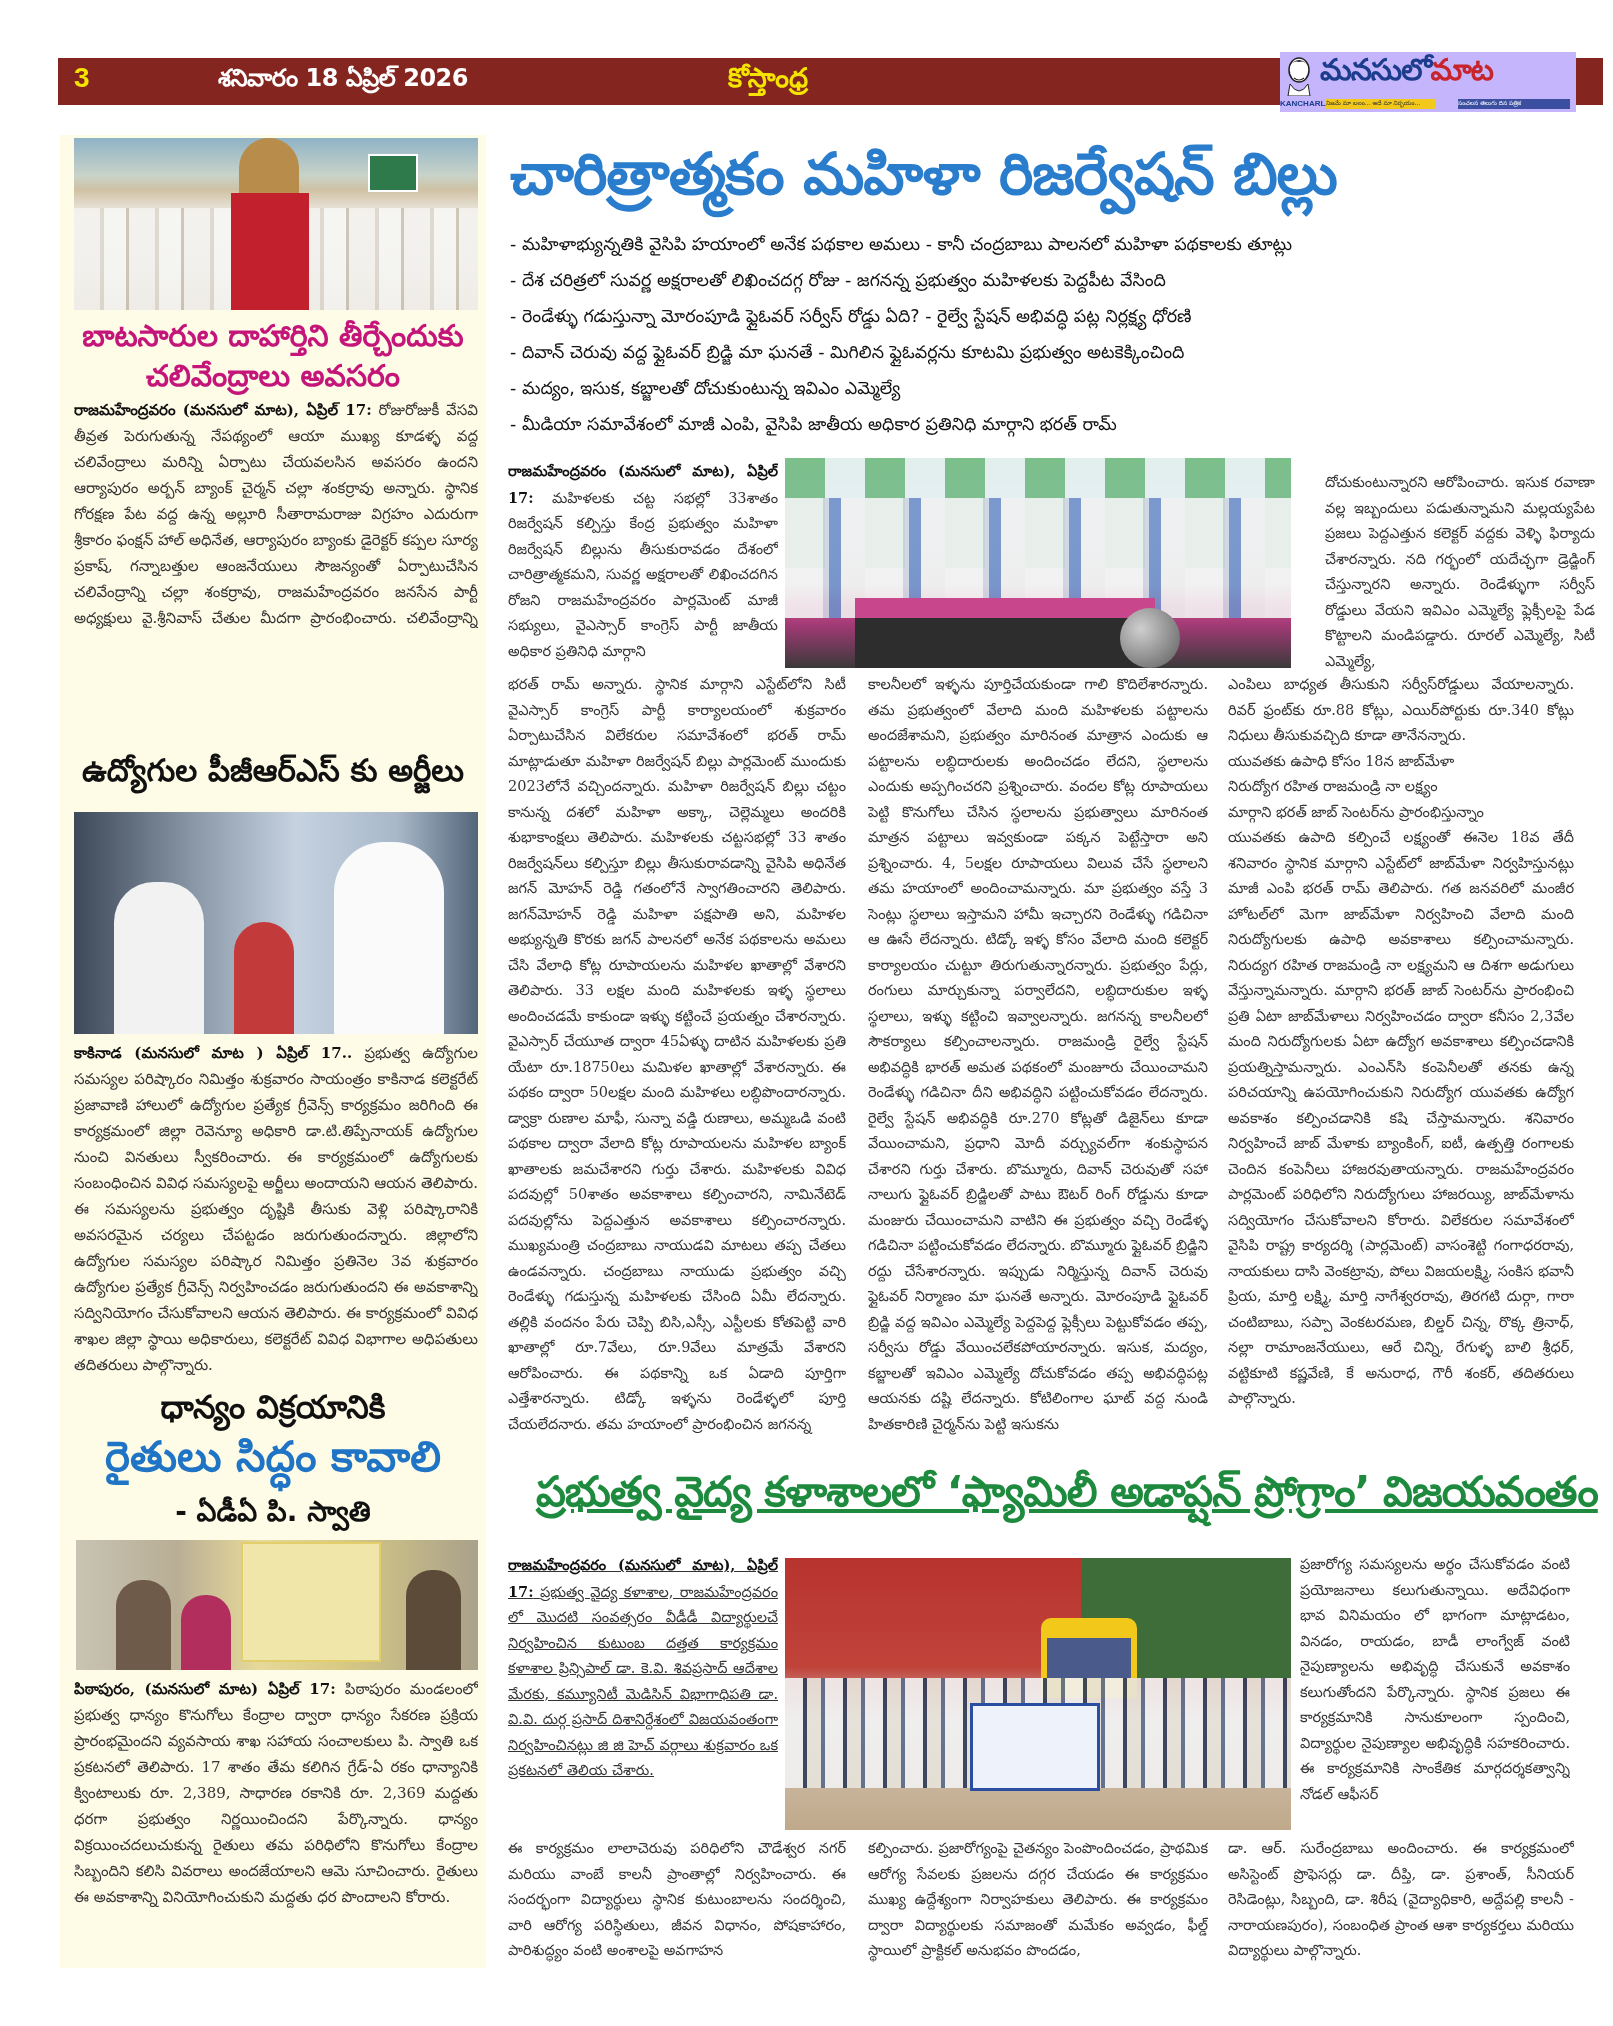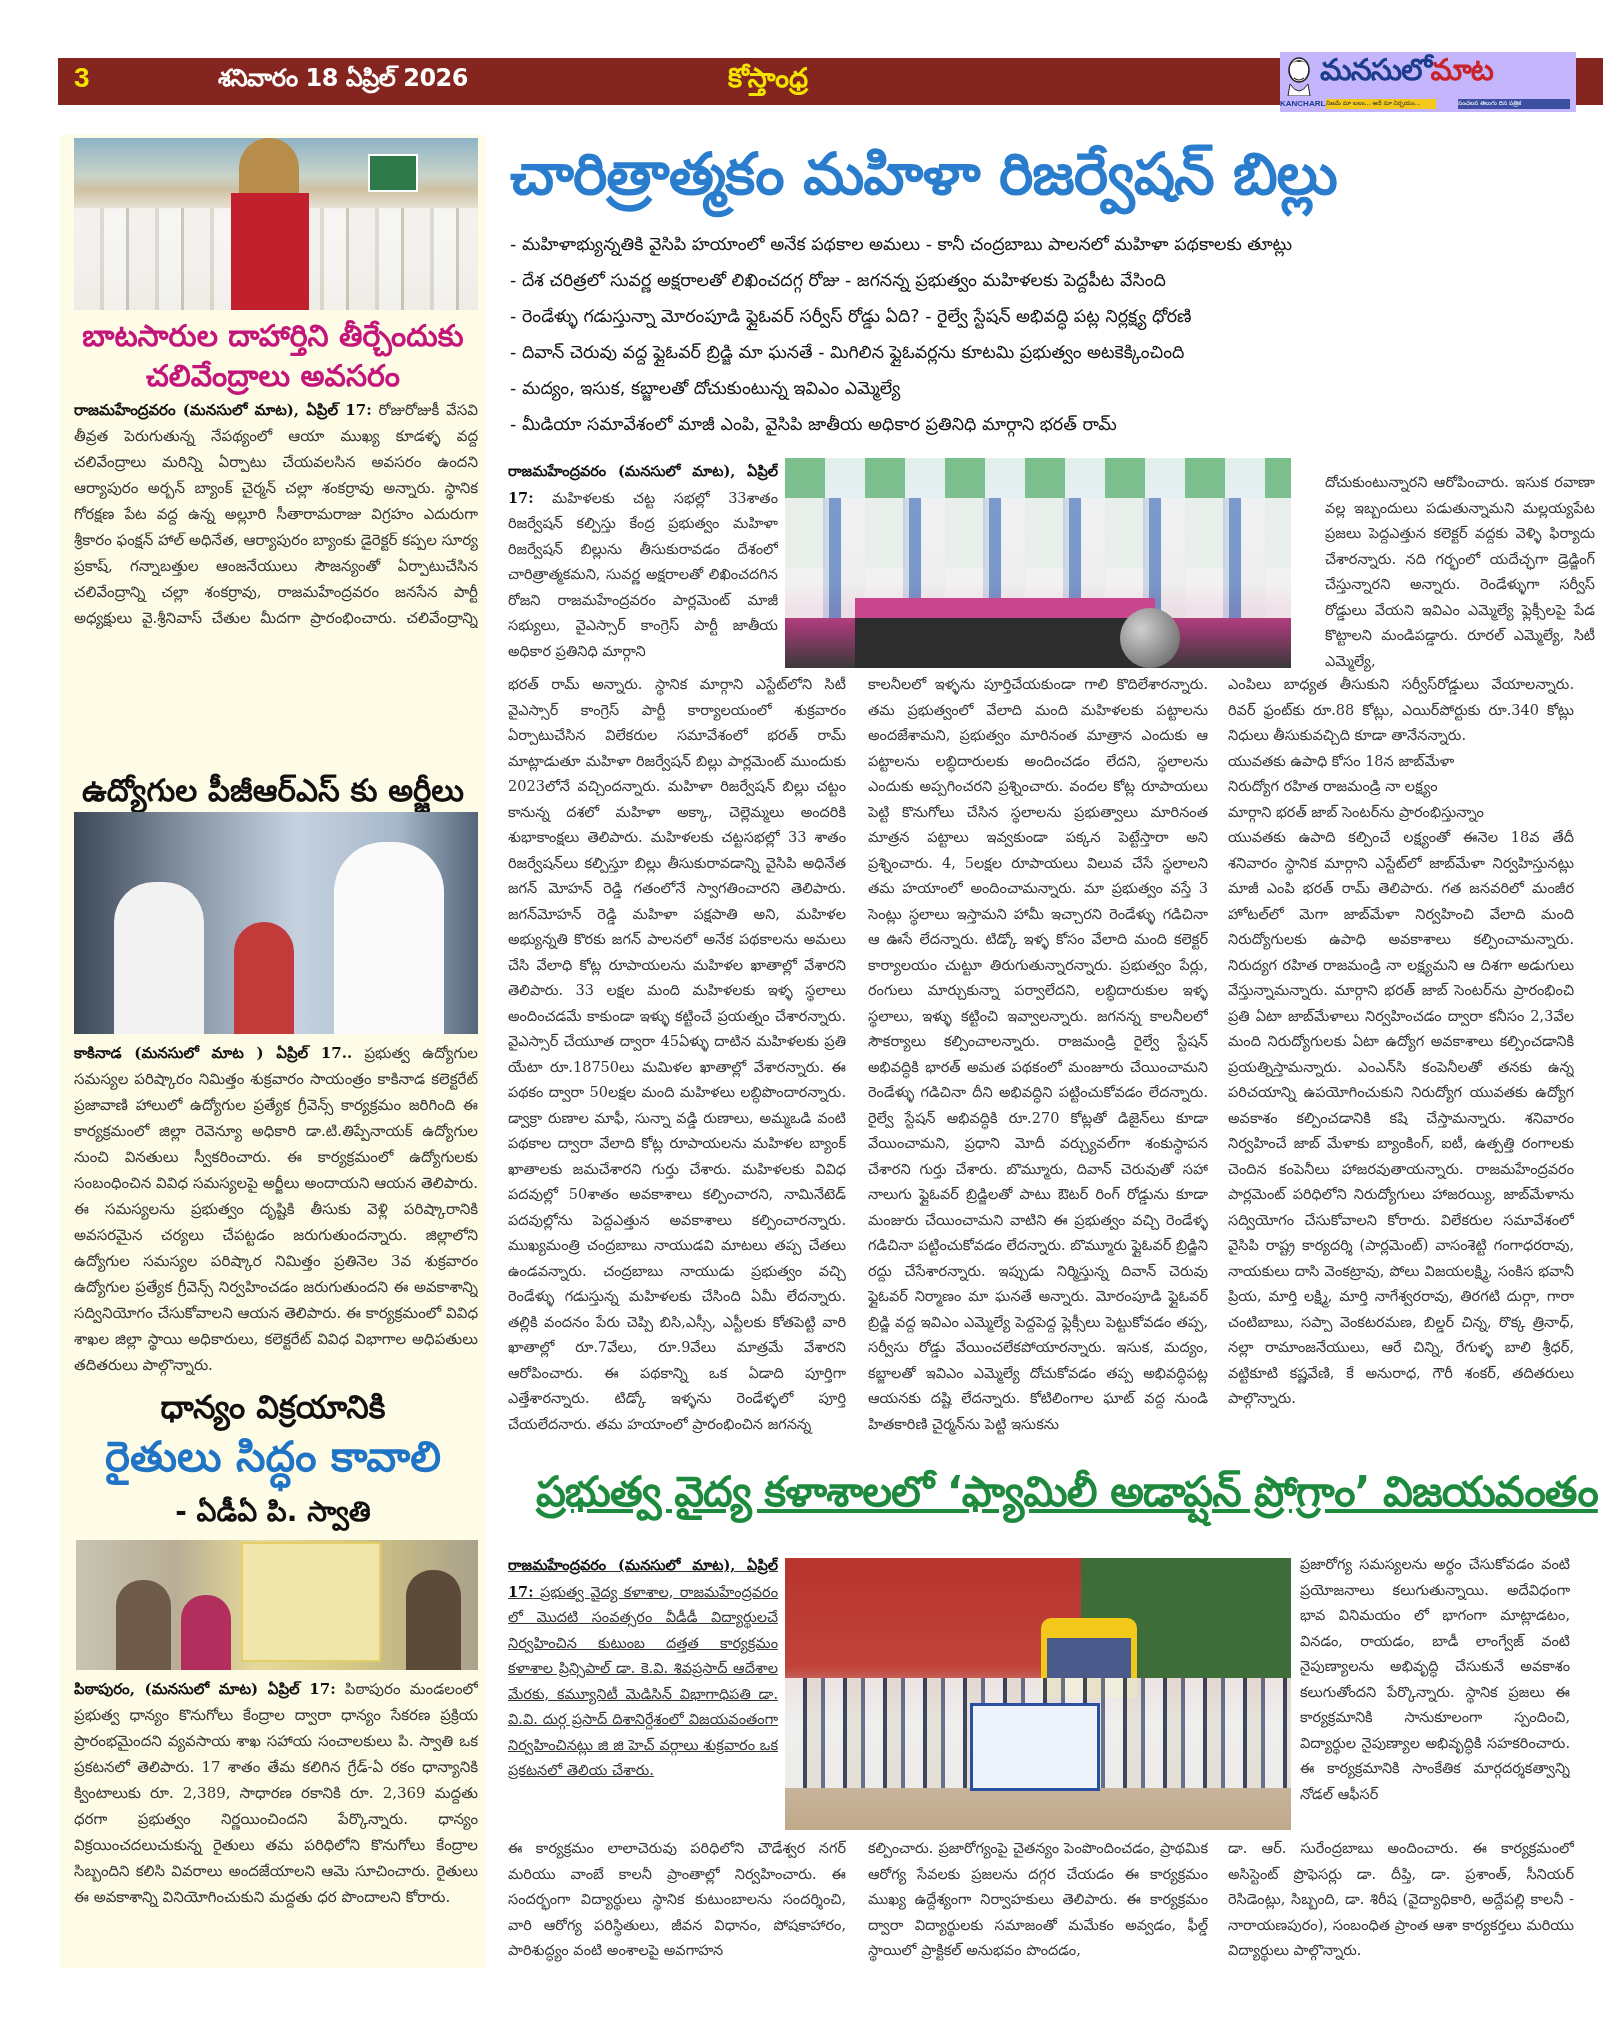--- a/index.html
+++ b/index.html
@@ -28,21 +28,21 @@
   .sb-photo1 .banner { position: absolute; left: 157px; top: 55px; width: 78px; height: 120px; background: #c2202c; }
   .sb-photo1 .statue { position: absolute; left: 165px; top: 0; width: 60px; height: 60px; background: #b88c4a; border-radius: 30px 30px 4px 4px; }
   .sb-photo1 .sign { position: absolute; left: 294px; top: 16px; width: 50px; height: 38px; background: #2e7a4a; border: 2px solid #fff; }
   .sb-photo1 .crowd { position: absolute; left: 0; top: 70px; width: 404px; height: 102px;
     background: repeating-linear-gradient(90deg, #f4f2ee 0 26px, #dcd6cc 26px 30px, #f7f7f4 30px 52px, #c9c0b1 52px 55px); opacity: .85; }
 
   .sb-head1 { position: absolute; left: 66px; top: 316px; width: 414px; text-align: center; font: bold 30px "DejaVu Sans", sans-serif; color: #c4157a; line-height: 40px; }
   .sb-body { position: absolute; left: 74px; width: 404px; font: 15px "DejaVu Serif", serif; color: #333; line-height: 26px; text-align: justify; }
   .sb-body .dl { font-weight: bold; color: #111; }
   .sb-b1 { top: 397px; height: 236px; overflow: hidden; }
-  .sb-head2 { position: absolute; left: 66px; top: 752px; width: 414px; text-align: center; font: bold 31px "DejaVu Sans", sans-serif; color: #111; margin-top: 20px; }
+  .sb-head2 { position: absolute; left: 66px; top: 752px; width: 414px; text-align: center; font: bold 31px "DejaVu Sans", sans-serif; color: #111; }
 
   .sb-photo2 { left: 74px; top: 812px; width: 404px; height: 222px;
     background: linear-gradient(90deg, #3d4858 0%, #8a98a8 30%, #c6d2e0 55%, #a8b8c9 80%, #54657a 100%); }
   .sb-photo2 .p1 { position: absolute; left: 40px; top: 70px; width: 90px; height: 152px; background: #f2f2f2; border-radius: 40px 40px 0 0; }
   .sb-photo2 .p2 { position: absolute; left: 260px; top: 30px; width: 110px; height: 192px; background: #fafafa; border-radius: 50px 50px 0 0; }
   .sb-photo2 .p3 { position: absolute; left: 160px; top: 110px; width: 60px; height: 112px; background: #c23a3a; border-radius: 30px 30px 0 0; }
   .sb-b2 { top: 1040px; height: 372px; overflow: hidden; }
 
   .sb-head3 { position: absolute; left: 66px; top: 1388px; width: 414px; text-align: center; font: bold 32px "DejaVu Sans", sans-serif; color: #111; }
   .sb-head4 { position: absolute; left: 66px; top: 1432px; width: 414px; text-align: center; font: bold 42px "DejaVu Sans", sans-serif; color: #1f74c6; }

